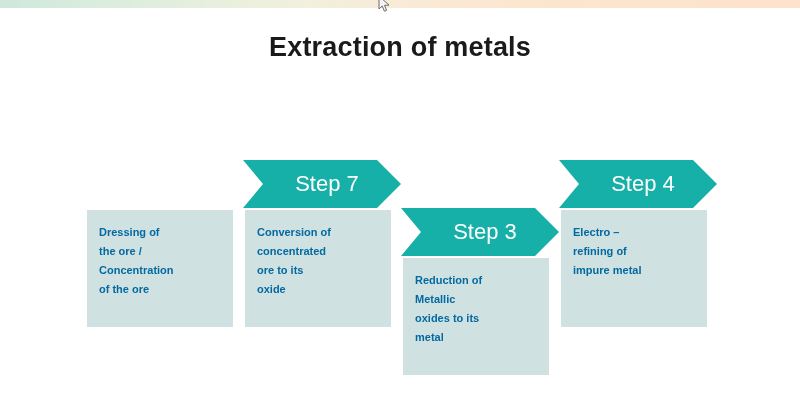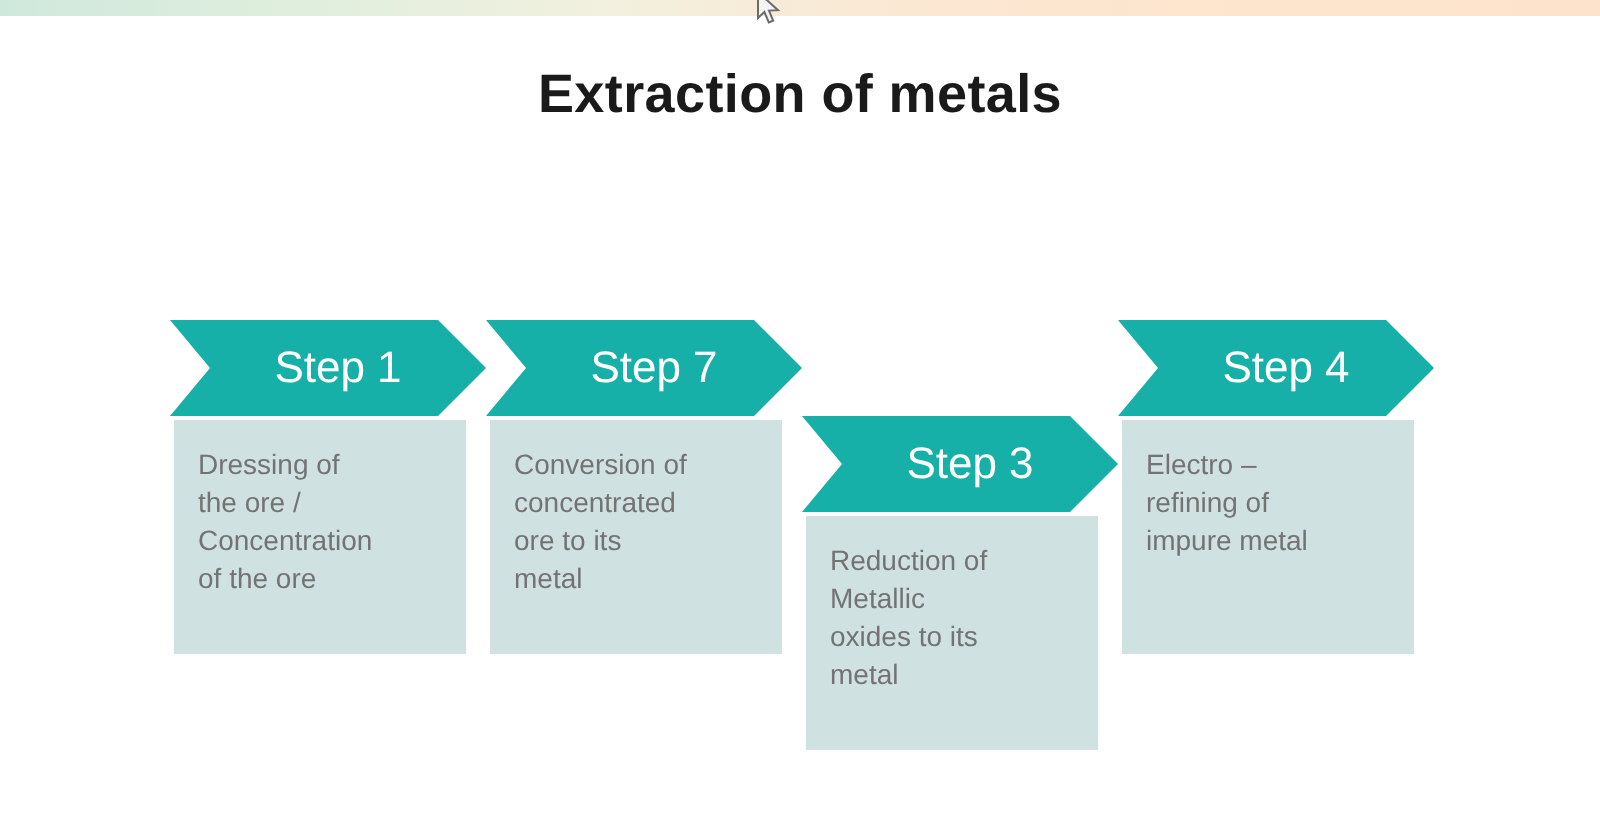--- a/index.html
+++ b/index.html
@@ -107,66 +107,61 @@
     position: absolute;
     left: 2px;
     top: 50px;
     width: 146px;
     height: 117px;
     background: #d0e1e1;
     box-sizing: border-box;
     padding: 13px 10px 8px 12px;
   }
   .body-text {
-    font-size: 14px;
+    font-size: 11px;
     line-height: 19px;
-    color: #737373;
+    color: #0369a1;
     white-space: pre-line;
+    font-weight: bold;
   }
 </style>
 </head>
 <body>
 
 <div id="top-strip"></div>
 
 <svg id="cursor" viewBox="0 0 14 18">
   <path d="M1,0 L1,13 L4.2,10 L6.4,15.2 L8.6,14.3 L6.5,9.3 L11,9.1 Z" fill="#f4f4f4" stroke="#6b6b6b" stroke-width="1"></path>
 </svg>
 
 <div id="page-title">Extraction of metals</div>
 
 <div id="flow">
 
   <div class="step step-1">
-    <div class="chev">
-      <svg viewBox="0 0 158 48" preserveAspectRatio="none">
-        <path d="M0,0 L134,0 L158,24 L134,48 L0,48 L20,24 Z" fill="#16b0a8"></path>
-      </svg>
-      <div class="chev-label">Step 1</div>
-    </div>
     <div class="body-box">
       <div class="body-text">Dressing of
 the ore /
 Concentration
 of the ore</div>
     </div>
   </div>
 
   <div class="step step-2">
     <div class="chev">
       <svg viewBox="0 0 158 48" preserveAspectRatio="none">
         <path d="M0,0 L134,0 L158,24 L134,48 L0,48 L20,24 Z" fill="#16b0a8"></path>
       </svg>
       <div class="chev-label">Step 7</div>
     </div>
     <div class="body-box">
       <div class="body-text">Conversion of
 concentrated
 ore to its
-metal</div>
+oxide</div>
     </div>
   </div>
 
   <div class="step step-3">
     <div class="chev">
       <svg viewBox="0 0 158 48" preserveAspectRatio="none">
         <path d="M0,0 L134,0 L158,24 L134,48 L0,48 L20,24 Z" fill="#16b0a8"></path>
       </svg>
       <div class="chev-label">Step 3</div>
     </div>

